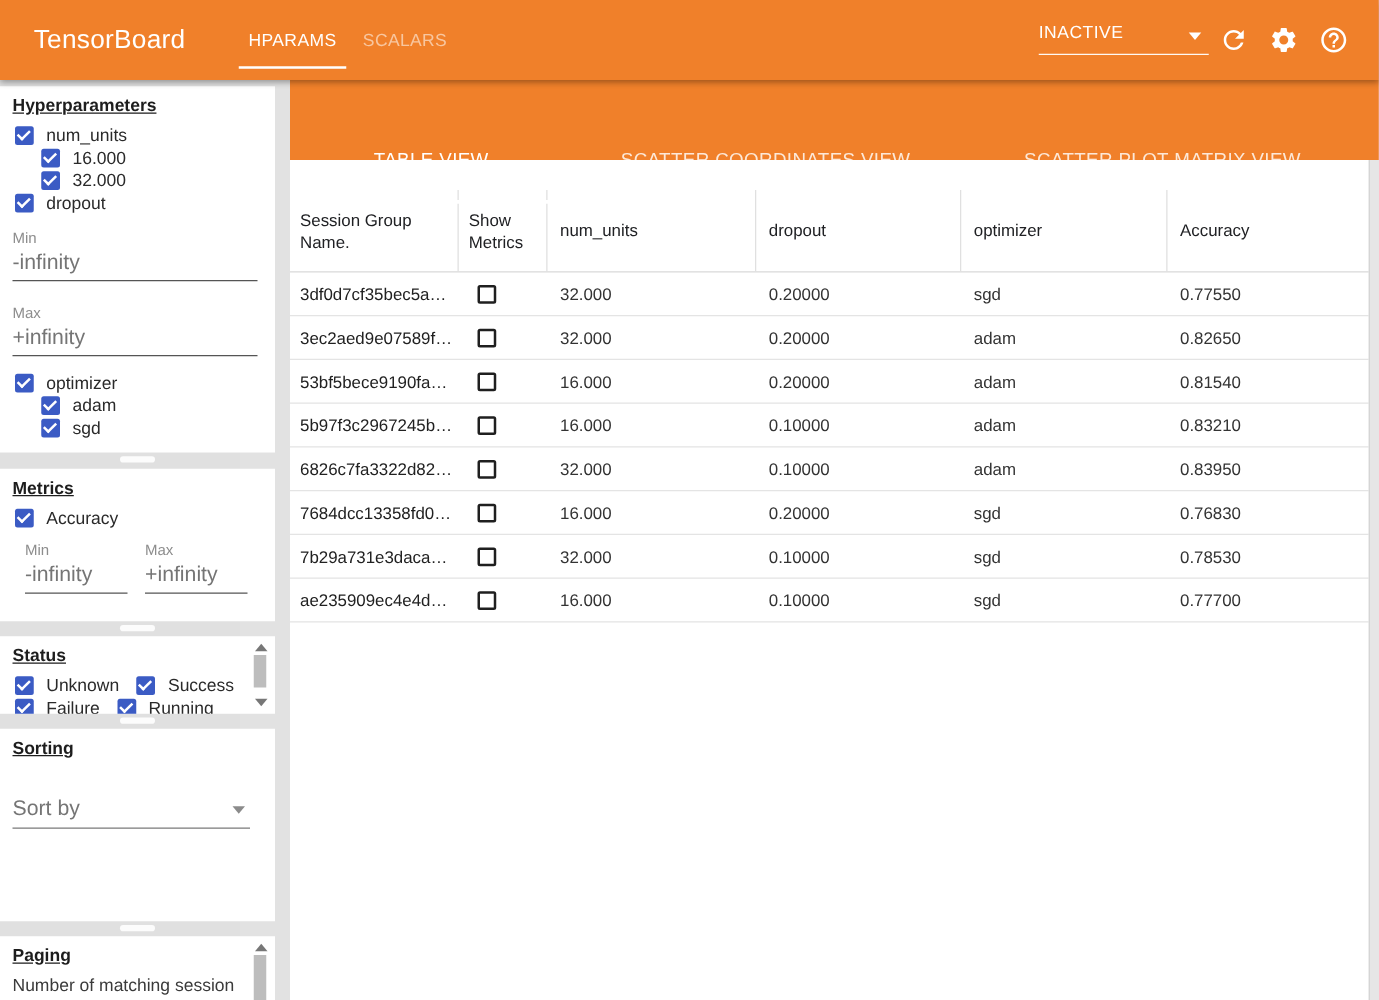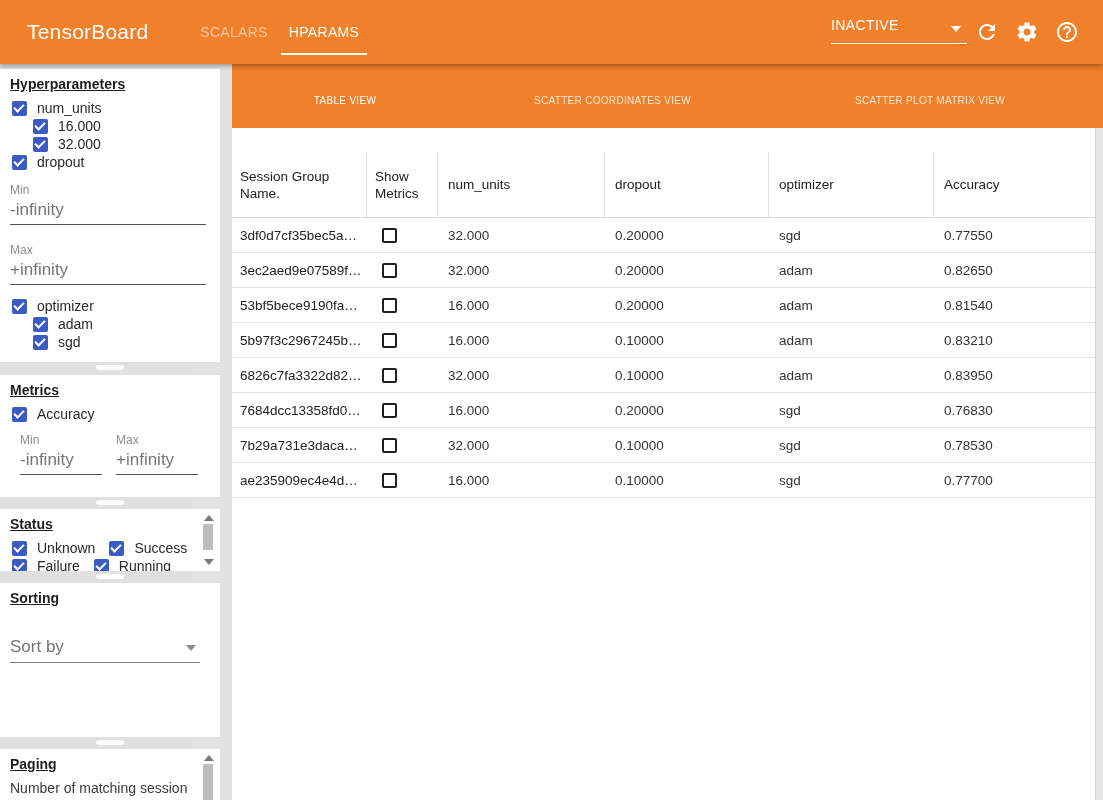--- a/index.html
+++ b/index.html
@@ -85,22 +85,22 @@
   .ms-down { bottom:0; border-top:6px solid #777; }
   .ms-thumb { position:absolute; left:0; top:9px; width:10px; height:26px;
     background:#bdbdbd; }
   .ms-paging .ms-thumb { height:60px; }
 
   
   .main { position:absolute; top:64px; left:232px; right:0; bottom:0; }
   .viewtabs { position:absolute; top:0; left:0; right:0; height:64px;
     background:#f0802a; display:flex; padding-left:8px; z-index:10; }
   .vtab { position:relative; height:72px; display:flex; align-items:center;
-    justify-content:center; color:rgba(255,255,255,.82); font-size:10px;
-    letter-spacing:.3px; cursor:pointer; }
+    justify-content:center; color:rgba(255,255,255,.82); font-size:15px;
+    letter-spacing:.3px; cursor:pointer;margin-top:28px; }
   .vt1 { width:210px; } .vt2 { width:325px; } .vt3 { width:310px; }
   .vtab.active { color:#fff; }
   .vtab.active::after { content:""; position:absolute; left:0; right:0;
     bottom:1px; height:3px; background:#fff; }
 
   .table-card { position:absolute; top:64px; left:0; width:863px; bottom:0;
     background:#fff; box-shadow:0 2px 4px rgba(0,0,0,.2) inset; }
   .table-card { box-shadow:none; }
   .right-strip { position:absolute; top:64px; right:0; width:8px; bottom:0;
     background:#e6e6e6; border-left:1px solid #d5d5d5; }
@@ -119,22 +119,22 @@
   .td.num, .th.pad { padding-left:10px; }
   .cb-un { width:15px; height:15px; border:2px solid #1f1f1f; border-radius:2px;
     background:#fff; margin-left:7px; cursor:pointer; flex:none; }
 </style>
 </head>
 <body>
 
 <div class="appbar">
   <div class="app-title">TensorBoard</div>
   <div class="nav-tabs">
+    <div class="nav-tab active">HPARAMS</div>
     <div class="nav-tab">SCALARS</div>
-    <div class="nav-tab active">HPARAMS</div>
   </div>
   <div class="status-select">
     <span class="val">INACTIVE</span>
     <span class="caret-w"></span>
   </div>
   <div class="icon-btn" style="left:975px;">
     <svg viewBox="0 0 24 24">
         <path d="M17.65 6.35C16.2 4.9 14.21 4 12 4c-4.42 0-7.99 3.58-8 8s3.58 8 8 8c3.73 0 6.84-2.55 7.73-6h-2.08c-.82 2.33-3.04 4-5.65 4-3.31 0-6-2.69-6-6s2.69-6 6-6c1.66 0 3.14.69 4.22 1.78L13 11h7V4l-2.35 2.35z"></path>
       </svg>
   </div>

